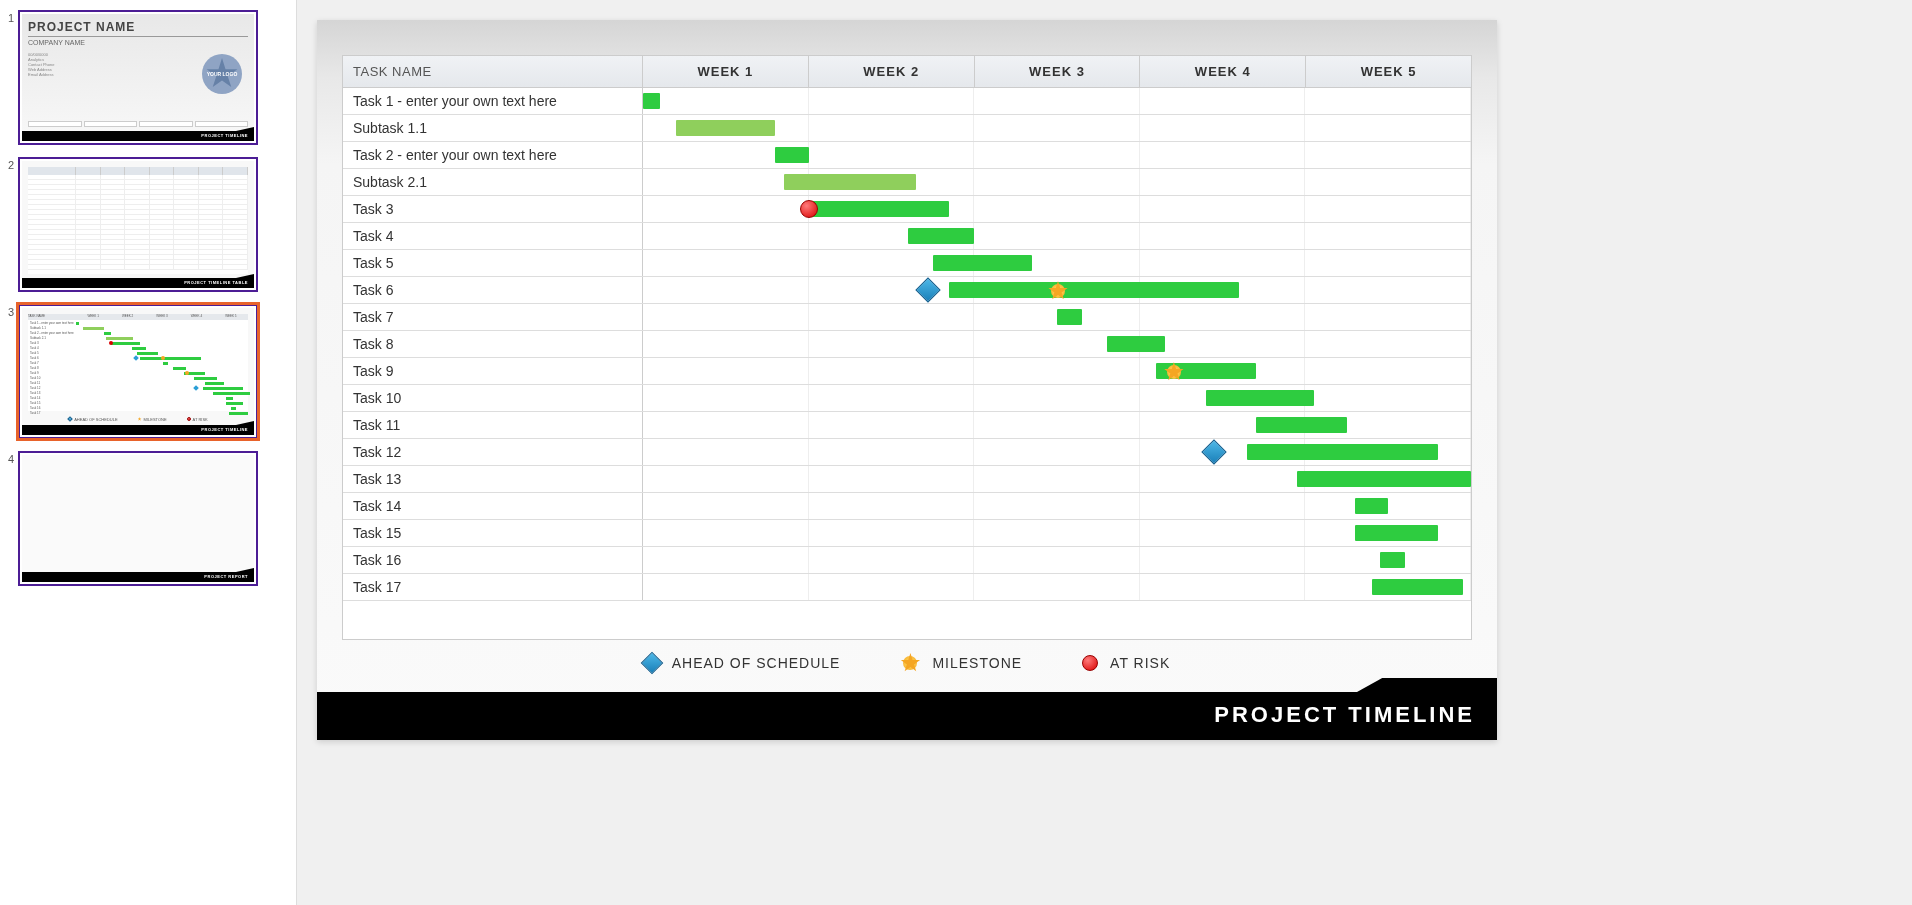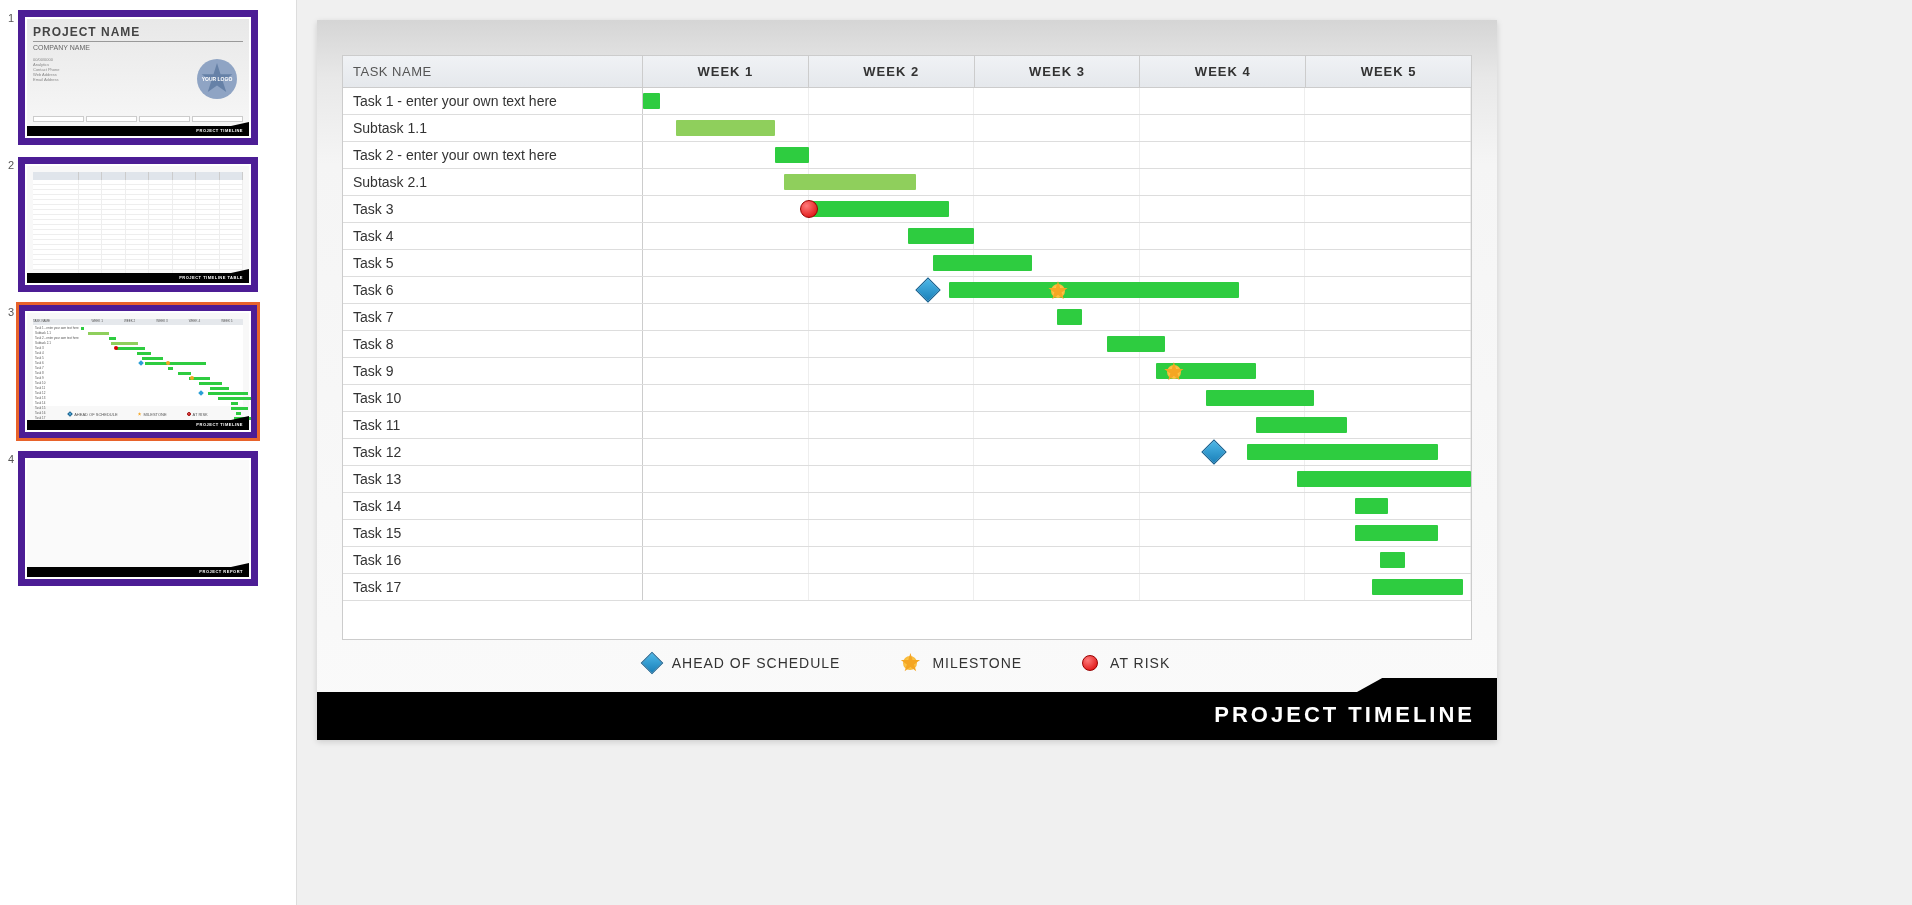--- a/index.html
+++ b/index.html
@@ -1,20 +1,20 @@
 <!DOCTYPE html>
 <html><head>
 <meta charset="utf-8">
 <style>
 *{margin:0;padding:0;box-sizing:border-box;font-family:"Century Gothic",Arial,sans-serif}
 body{background:#fff;width:1912px;height:905px;overflow:hidden;display:flex}
 .sidebar{width:297px;background:#fff;padding:10px 12px 10px 4px;border-right:1px solid #ddd;height:905px;overflow-y:auto}
 .slide-row{display:flex;margin-bottom:12px}
 .slide-num{width:14px;font-size:11px;color:#555;text-align:right;padding-right:4px;padding-top:2px}
-.slide-thumb{width:240px;height:135px;border:7px solid #4c1d95;background:#fff;position:relative;overflow:hidden;cursor:pointer}
+.slide-thumb{width:240px;height:135px;border:2px solid #4c1d95;background:#fff;position:relative;overflow:hidden;cursor:pointer}
 .slide-thumb.selected{outline:3px solid #e8632b;outline-offset:-1px}
 .thumb-inner{position:absolute;inset:2px;background:linear-gradient(180deg,#e8e8e8 0%,#f8f8f8 100%);font-size:5px;color:#555;padding:6px}
 .thumb-footer{position:absolute;bottom:0;left:0;right:0;height:10px;background:#000;color:#fff;font-size:4px;text-align:right;padding-right:6px;line-height:10px;letter-spacing:.5px;font-weight:bold}
 .thumb-footer::after{content:"";position:absolute;right:0;top:-4px;width:18px;height:4px;background:#000;clip-path:polygon(100% 0,100% 100%,0 100%)}
 .t1-title{font-size:12px;font-weight:bold;color:#444;letter-spacing:1px;margin-bottom:2px}
 .t1-sub{font-size:7px;color:#666;margin-bottom:6px;border-top:1px solid #999;padding-top:2px}
 .t1-logo{position:absolute;right:12px;top:40px;width:40px;height:40px;background:#8fa4c4;border-radius:50%;display:flex;align-items:center;justify-content:center}
 .t1-logo .star{width:32px;height:32px;background:#6681a7;clip-path:polygon(50% 0%,61% 35%,98% 35%,68% 57%,79% 91%,50% 70%,21% 91%,32% 57%,2% 35%,39% 35%)}
 .t1-logo .txt{position:absolute;font-size:5px;color:#fff;font-weight:bold;text-align:center}
 .t1-fields{position:absolute;bottom:14px;left:6px;right:6px;display:flex;gap:2px}

